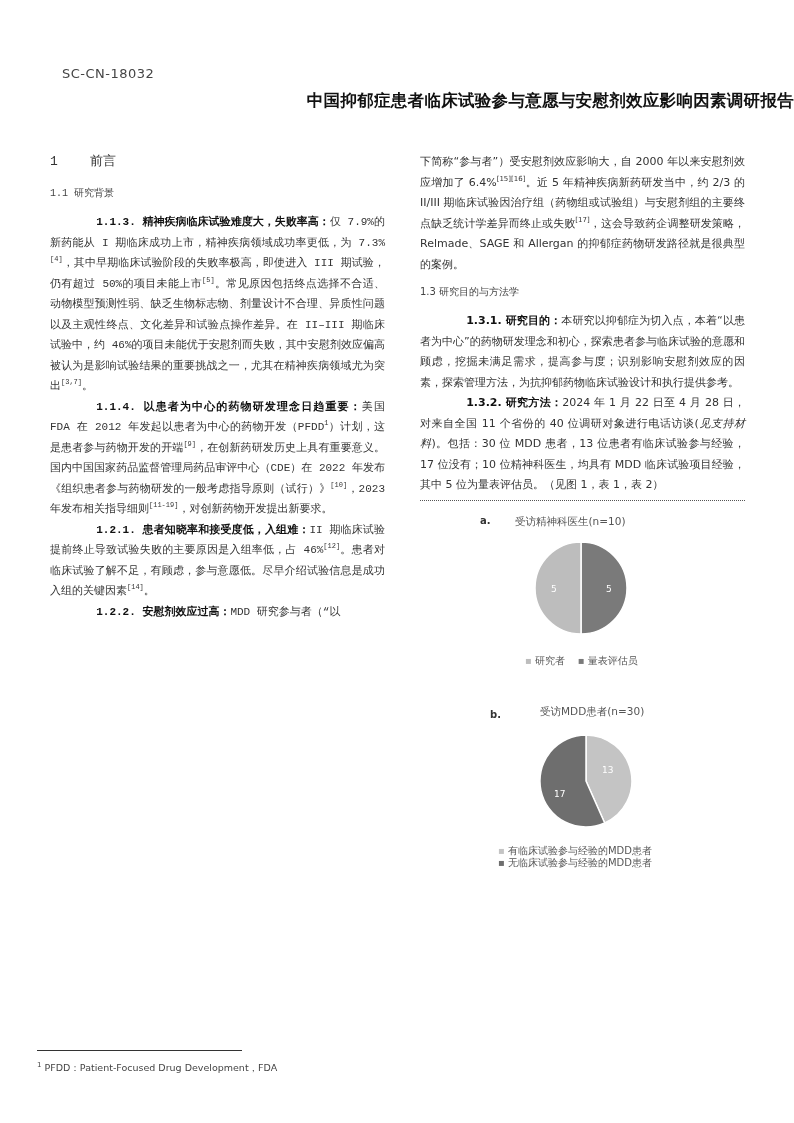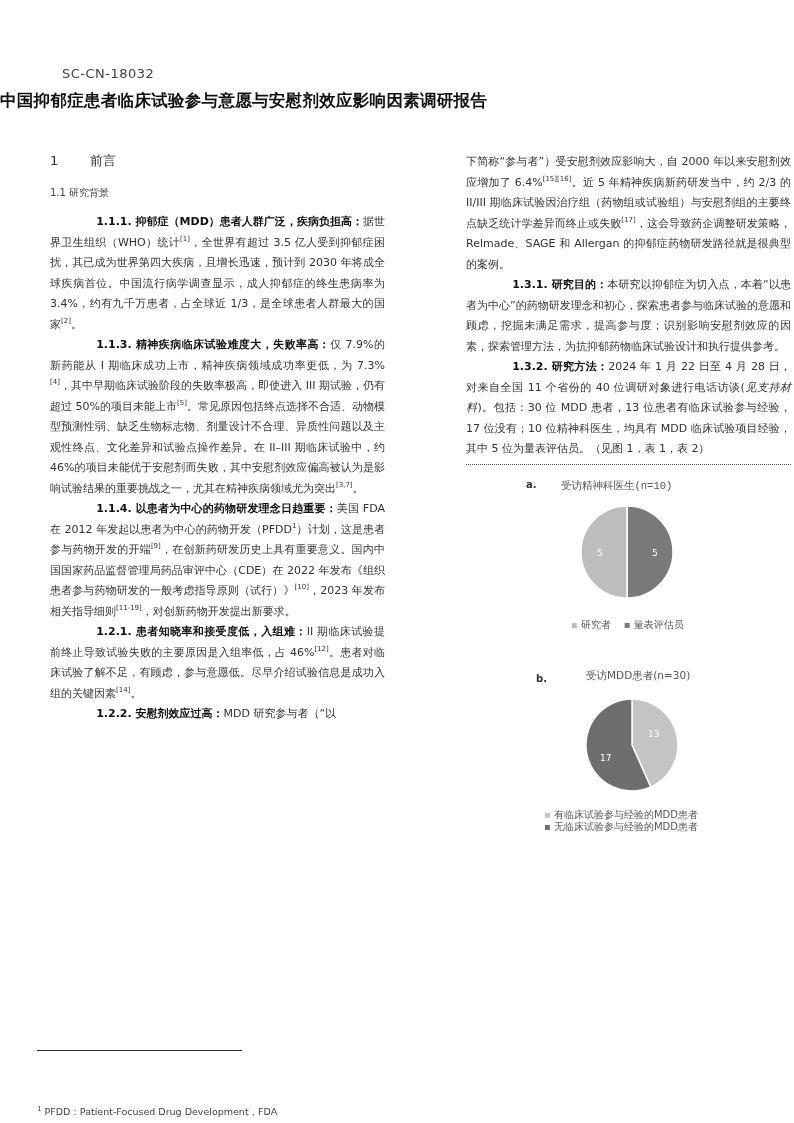--- a/index.html
+++ b/index.html
@@ -1,87 +1,85 @@
 <!DOCTYPE html>
 <html><head>
 <meta charset="utf-8">
 <style>
   html, body { margin:0; padding:0; background:#ffffff; }
   body { width:794px; height:1123px; position:relative; overflow:hidden;
          font-family:"DejaVu Sans","Liberation Sans",sans-serif; color:#222; }
   .docid { position:absolute; left:62px; top:66px; font-size:13px; color:#444; letter-spacing:0.5px; }
-  .title { position:absolute; left:0; width:794px; top:90px; text-align:left;
+  .title { position:absolute; left:0; width:794px; top:90px; text-align:right;
            font-size:16.5px; font-weight:bold; color:#111; letter-spacing:0.3px; }
   .col { position:absolute; top:150px; }
-  .col-left { left:50px; width:335px; }
-  .col-right { left:420px; width:325px; top:152px;margin-left:46px; }
+  .col-left { left:50px; width:335px;font-family:Liberation Mono, monospace; }
+  .col-right { left:420px; width:325px; top:152px; }
   .h1 { font-size:13px; margin:2px 0 16px 0; color:#333; }
   .h1 .num { display:inline-block; width:40px; }
   .h2 { font-size:10px; margin:10px 0 12px 0; color:#444; }
   p { margin:0; font-size:11px; line-height:20.5px; text-align:justify; color:#333; }
   p.ind { text-indent:4.2em; }
   p b { color:#111; }
   sup { font-size:7px; line-height:0; }
   .fig-sep { border-top:1px dotted #555; margin:4px 0 4px 0; }
   .fig-title { font-size:11.5px; font-weight:bold; color:#111; margin-left:10px; }
   .pie-block { position:relative; height:190px; }
   .pie-tag { position:absolute; font-size:10px; font-weight:bold; color:#333; }
   .pie-title { position:absolute; font-size:10.5px; color:#555; }
   .pie-svg { position:absolute; }
   .legend { position:absolute; font-size:10px; color:#555; line-height:12px; }
   .footnote-line { position:absolute; left:37px; top:1050px; width:205px; border-top:1px solid #333; }
-  .footnote { position:absolute; left:37px; top:1062px; font-size:9.5px; color:#444;margin-top:44px; }
+  .footnote { position:absolute; left:37px; top:1062px; font-size:9.5px; color:#444; }
 </style>
 </head>
 <body>
 
 <div class="docid">SC-CN-18032</div>
 <div class="title">中国抑郁症患者临床试验参与意愿与安慰剂效应影响因素调研报告</div>
 
 <div class="col col-left">
   <div class="h1">
     <span class="num">1</span><span>前言</span>
   </div>
   <div class="h2">1.1 研究背景</div>
 
-  <p class="ind">
-    <b>1.1.1. 抑郁症（MDD）患者人群广泛，疾病负担高：</b><span>据世界卫生组织（WHO）统计</span><sup>[1]</sup><span>，全世界有超过 3.5 亿人受到抑郁症困扰，其已成为世界第四大疾病，且增长迅速，预计到 2030 年将成全球疾病首位。中国流行病学调查显示，成人抑郁症的终生患病率为 3.4%，约有九千万患者，占全球近 1/3，是全球患者人群最大的国家</span><sup>[2]</sup><span>。</span>
-  </p>
   <p class="ind">
     <b>1.1.3. 精神疾病临床试验难度大，失败率高：</b><span>仅 7.9%的新药能从 I 期临床成功上市，精神疾病领域成功率更低，为 7.3%</span><sup>[4]</sup><span>，其中早期临床试验阶段的失败率极高，即使进入 III 期试验，仍有超过 50%的项目未能上市</span><sup>[5]</sup><span>。常见原因包括终点选择不合适、动物模型预测性弱、缺乏生物标志物、剂量设计不合理、异质性问题以及主观性终点、文化差异和试验点操作差异。在 II–III 期临床试验中，约 46%的项目未能优于安慰剂而失败，其中安慰剂效应偏高被认为是影响试验结果的重要挑战之一，尤其在精神疾病领域尤为突出</span><sup>[3,7]</sup><span>。</span>
   </p>
   <p class="ind">
     <b>1.1.4. 以患者为中心的药物研发理念日趋重要：</b><span>美国 FDA 在 2012 年发起以患者为中心的药物开发（PFDD</span><sup>1</sup><span>）计划，这是患者参与药物开发的开端</span><sup>[9]</sup><span>，在创新药研发历史上具有重要意义。国内中国国家药品监督管理局药品审评中心（CDE）在 2022 年发布《组织患者参与药物研发的一般考虑指导原则（试行）》</span><sup>[10]</sup><span>，2023 年发布相关指导细则</span><sup>[11-19]</sup><span>，对创新药物开发提出新要求。</span>
   </p>
 
   <p class="ind">
     <b>1.2.1. 患者知晓率和接受度低，入组难：</b><span>II 期临床试验提前终止导致试验失败的主要原因是入组率低，占 46%</span><sup>[12]</sup><span>。患者对临床试验了解不足，有顾虑，参与意愿低。尽早介绍试验信息是成功入组的关键因素</span><sup>[14]</sup><span>。</span>
   </p>
   <p class="ind">
     <b>1.2.2. 安慰剂效应过高：</b><span>MDD 研究参与者（“以</span>
   </p>
 </div>
 
 <div class="col col-right">
   <p>
     <span>下简称“参与者”）受安慰剂效应影响大，自 2000 年以来安慰剂效应增加了 6.4%</span><sup>[15][16]</sup><span>。近 5 年精神疾病新药研发当中，约 2/3 的 II/III 期临床试验因治疗组（药物组或试验组）与安慰剂组的主要终点缺乏统计学差异而终止或失败</span><sup>[17]</sup><span>，这会导致药企调整研发策略，Relmade、SAGE 和 Allergan 的抑郁症药物研发路径就是很典型的案例。</span>
   </p>
 
+  <div class="h2" style="margin-top:10px;">1.3 研究目的与方法学</div>
   <p class="ind">
     <b>1.3.1. 研究目的：</b><span>本研究以抑郁症为切入点，本着“以患者为中心”的药物研发理念和初心，探索患者参与临床试验的意愿和顾虑，挖掘未满足需求，提高参与度；识别影响安慰剂效应的因素，探索管理方法，为抗抑郁药物临床试验设计和执行提供参考。</span>
   </p>
   <p class="ind">
     <b>1.3.2. 研究方法：</b><span>2024 年 1 月 22 日至 4 月 28 日，对来自全国 11 个省份的 40 位调研对象进行电话访谈(</span><i>见支持材料</i><span>)。包括：30 位 MDD 患者，13 位患者有临床试验参与经验，17 位没有；10 位精神科医生，均具有 MDD 临床试验项目经验，其中 5 位为量表评估员。（见图 1，表 1，表 2）</span>
   </p>
 
   <div class="fig-sep"></div>
 
   <div class="pie-block" style="height:190px;">
     <span class="pie-tag" style="left:60px; top:10px;">a.</span>
-    <span class="pie-title" style="left:95px; top:10px;font-family:Liberation Mono, monospace;">受访精神科医生(n=10)</span>
+    <span class="pie-title" style="left:95px; top:10px;">受访精神科医生(n=10)</span>
     <svg class="pie-svg" style="left:113px; top:35px;" width="96" height="96" viewBox="0 0 96 96">
       <path d="M48 48 L48 2 A46 46 0 0 1 48 94 Z" fill="#7a7a7a" stroke="#fff" stroke-width="1.5"></path>
       <path d="M48 48 L48 94 A46 46 0 0 1 48 2 Z" fill="#bdbdbd" stroke="#fff" stroke-width="1.5"></path>
       <text x="18" y="52" font-size="9" fill="#fff" font-family="DejaVu Sans, sans-serif">5</text>
       <text x="73" y="52" font-size="9" fill="#fff" font-family="DejaVu Sans, sans-serif">5</text>
     </svg>
     <div class="legend" style="left:105px; top:150px;">
       <span style="color:#bdbdbd;">▪</span>
       <span>研究者</span>
       &nbsp;&nbsp;

